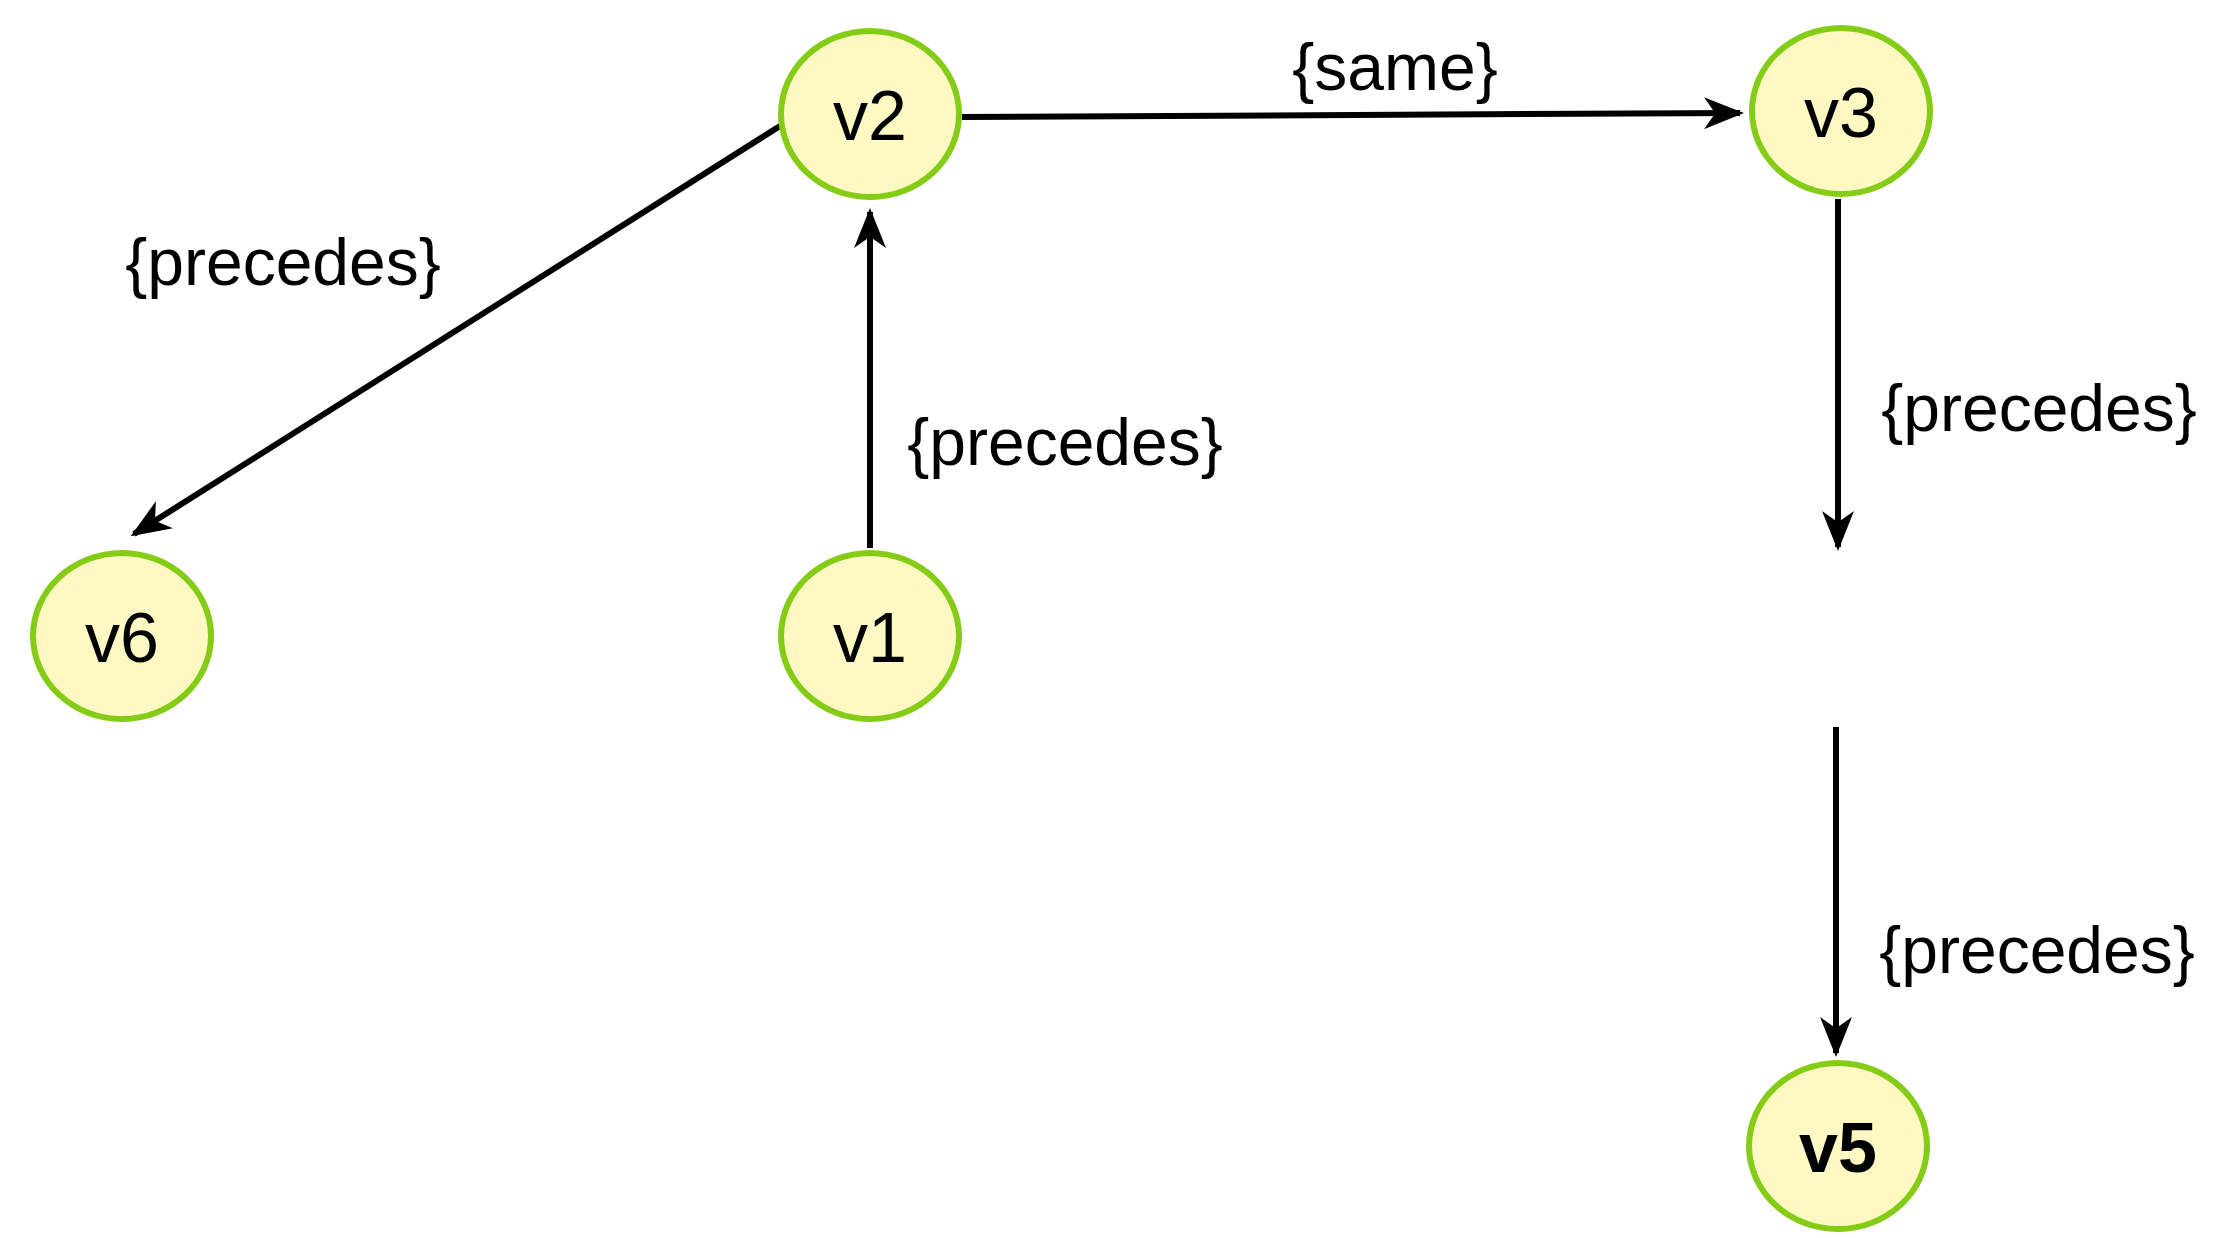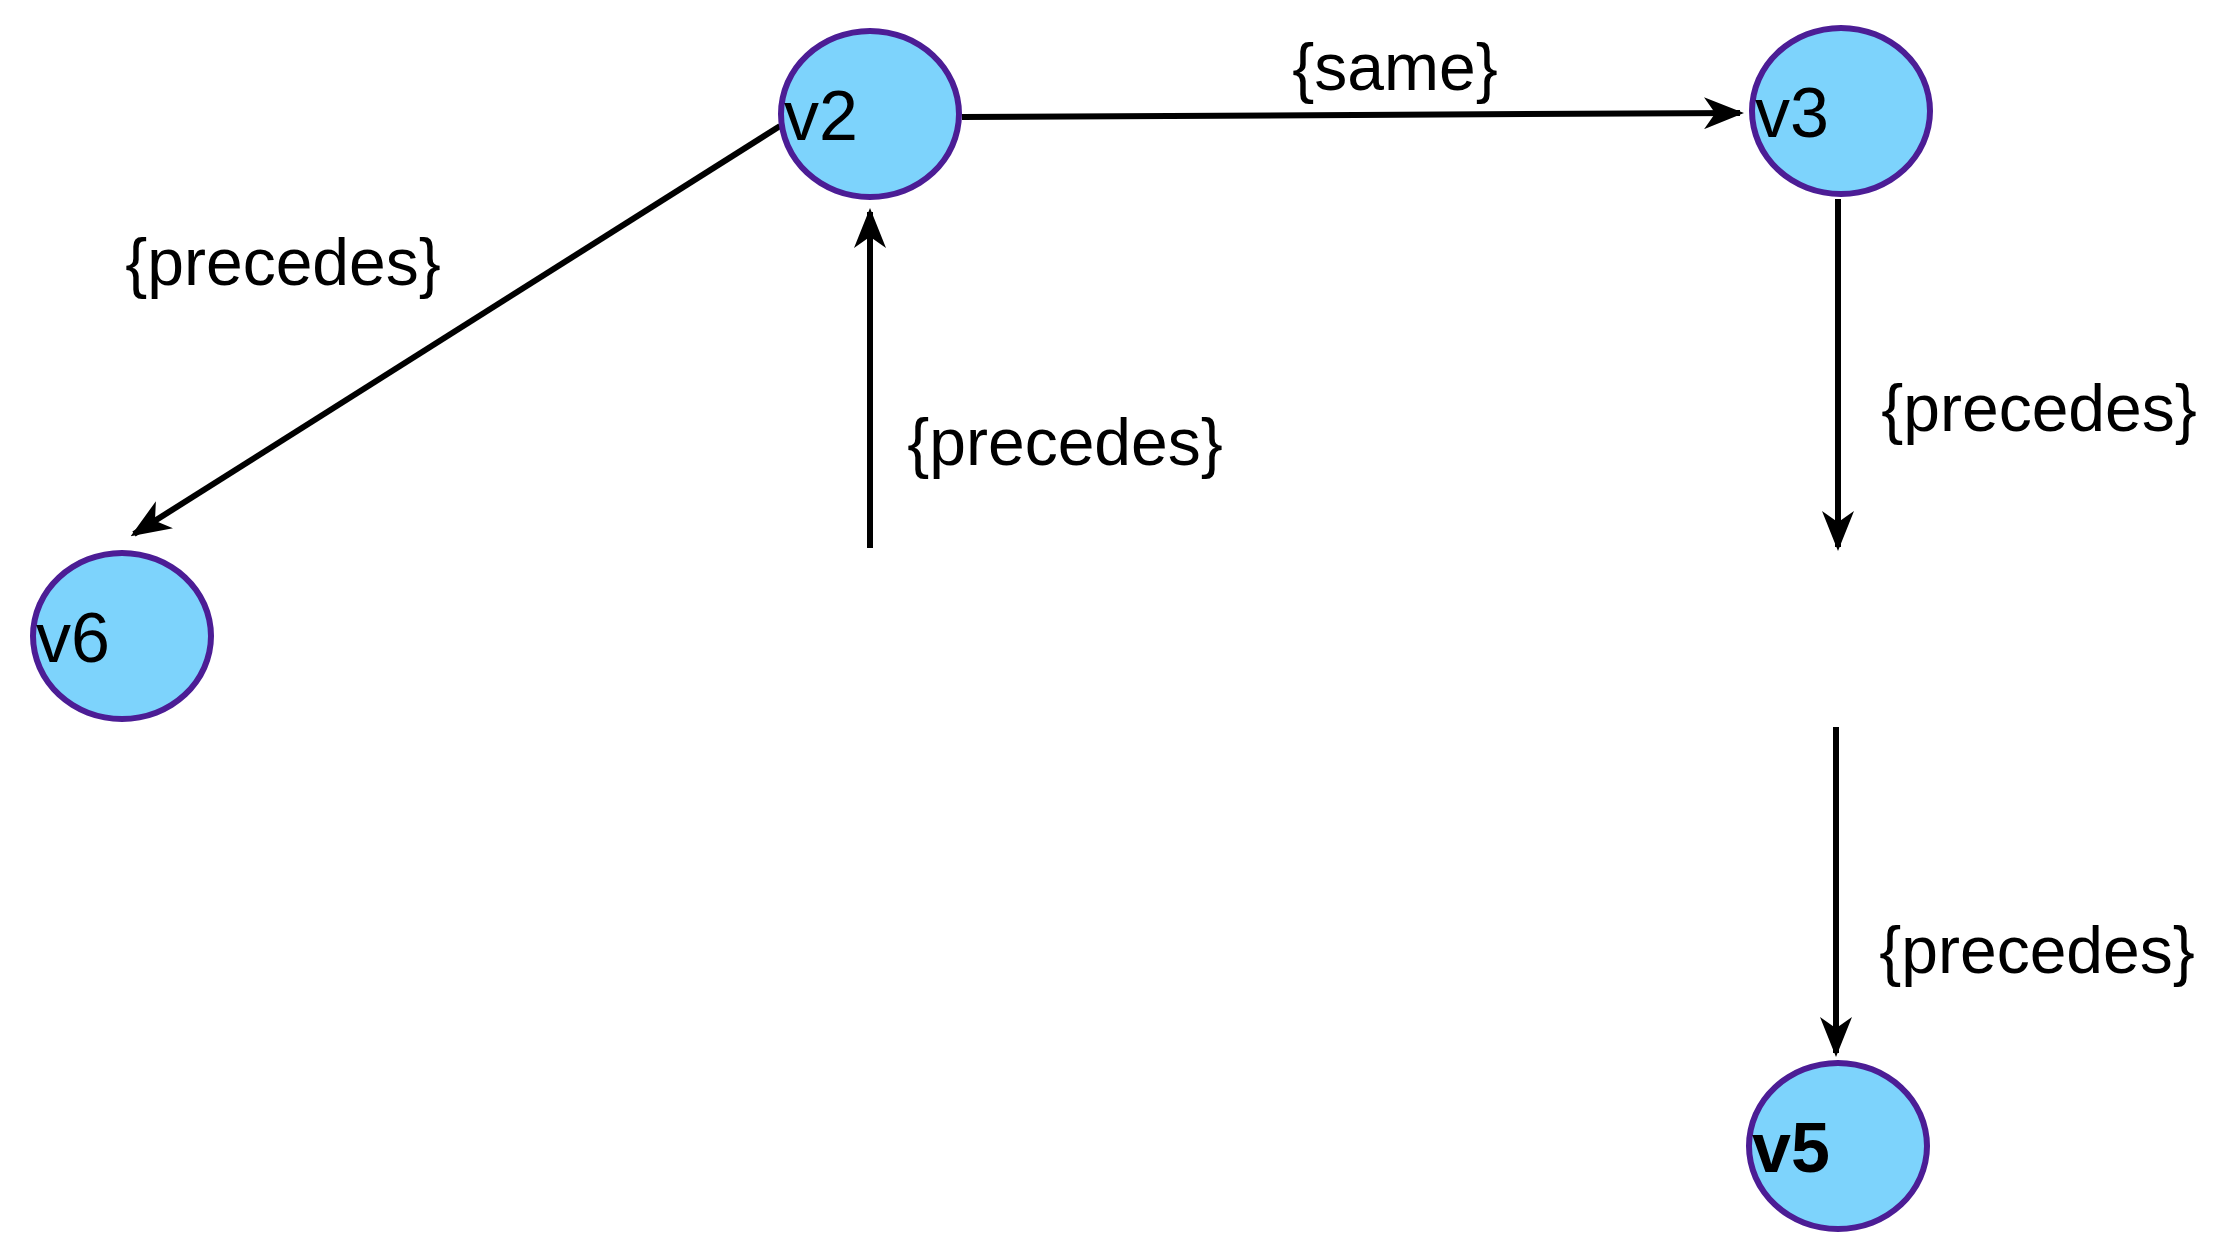--- a/index.html
+++ b/index.html
@@ -24,25 +24,26 @@
   }
   svg.edges-layer line {
     stroke: #000000;
     stroke-width: 6;
   }
   .node {
     position: absolute;
     box-sizing: border-box;
     width: 184px;
     height: 172px;
-    border: 6px solid #4c1d95;
+    border: 6px solid #84cc16;
     border-radius: 50%;
-    background: #7dd3fc;
+    background: #fef9c3;
     display: flex;
     align-items: center;
+    justify-content: center;
     font-size: 70px;
     color: #000000;
     line-height: 1;
   }
   .node span {
     transform: translateY(2px);
   }
   .edge-label {
     position: absolute;
     transform: translate(-50%, -50%);
@@ -85,20 +86,23 @@
 
   <div class="node node-v2">
     <span>v2</span>
   </div>
   <div class="node node-v3">
     <span>v3</span>
   </div>
   <div class="node node-v6">
     <span>v6</span>
   </div>
+  <div class="node node-v1">
+    <span>v1</span>
+  </div>
   <div class="node node-v5">
     <span>v5</span>
   </div>
 
   <div class="edge-label label-e0">{precedes}</div>
   <div class="edge-label label-e1">{same}</div>
   <div class="edge-label label-e2">{precedes}</div>
   <div class="edge-label label-e3">{precedes}</div>
   <div class="edge-label label-e4">{precedes}</div>
 

